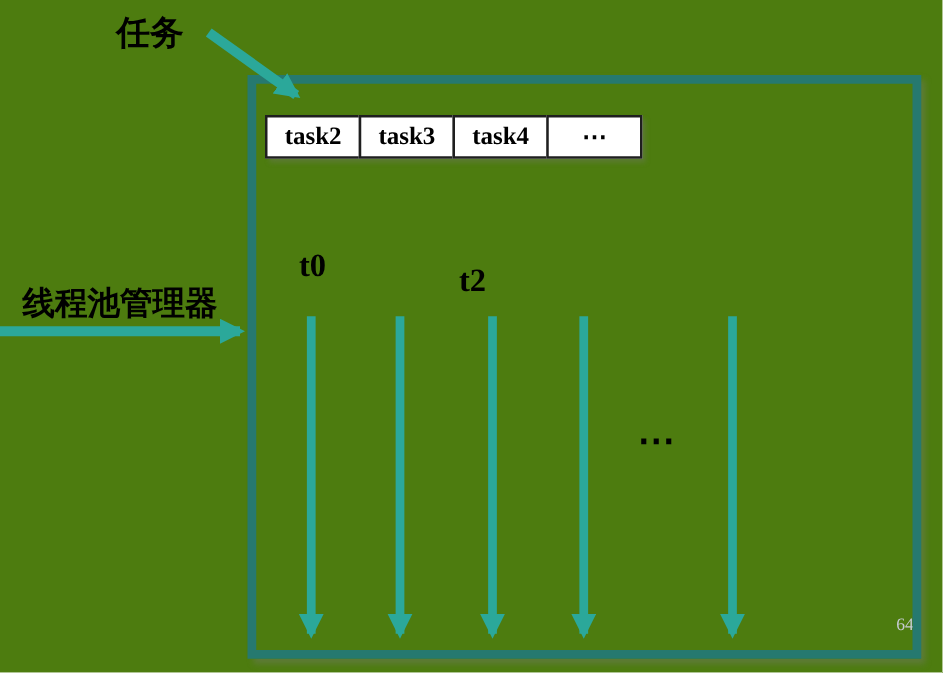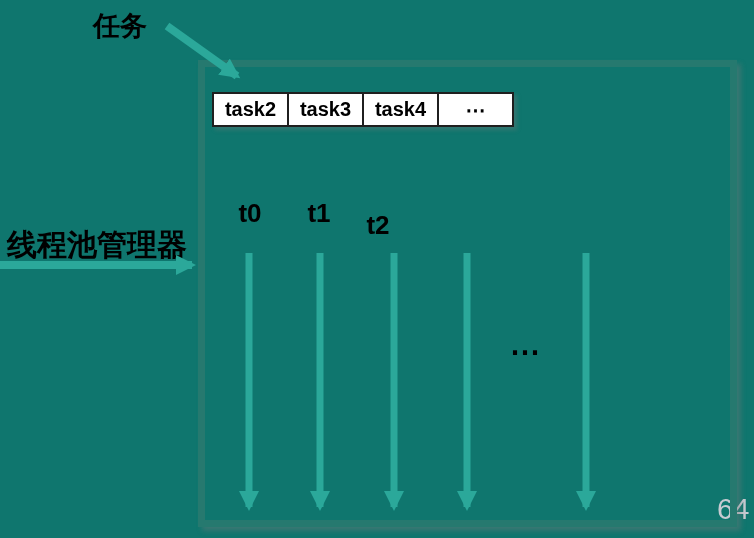--- a/index.html
+++ b/index.html
@@ -1,40 +1,40 @@
 <!DOCTYPE html>
 <html style="--arrow: #2ba89a; --box-border: #26796f; --cell-border: #1f1f1f; --watermark: #c6cbd2;"><head>
 <meta charset="utf-8">
 <style>
   html,body{margin:0;padding:0;background:#ffffff;}
   .canvas{
     position:relative;
     width:754px;height:538px;
-    background:#0f766e;
-    font-family:Liberation Sans, sans-serif;
+    background:#4d7c0f;
+    font-family:Liberation Serif, serif;
     overflow:hidden;
   }
   .label{position:absolute;color:#000;white-space:nowrap;}
   .task-label{left:93px;top:8px;font-size:27px;font-weight:700;}
-  .manager-label{left:7px;top:225px;font-size:30px;font-weight:700;}
+  .manager-label{left:18px;top:225px;font-size:26px;font-weight:700;}
   .worker-label{left:606px;top:342px;font-size:26px;font-weight:600;}
   .mid-ellipsis{left:495px;top:334px;width:60px;text-align:center;font-size:30px;font-weight:700;}
 
   .pool-box{
     position:absolute;left:198px;top:60px;
     width:539px;height:467px;
     box-sizing:border-box;
     border:7px solid var(--box-border,#277a72);
     background:transparent;
     box-shadow:4px 4px 5px rgba(120,120,120,0.40);
     z-index:2;
   }
   .watermark{
     position:absolute;left:717px;top:493px;
-    font-size:29px;font-weight:400;
+    font-size:14px;font-weight:400;
     color:var(--watermark,#c6cbd2);
     z-index:1;
   }
 
   .queue{
     position:absolute;left:212px;top:92px;
     display:flex;
     box-shadow:3px 3px 4px rgba(120,120,120,0.35);
     z-index:3;
   }
@@ -82,21 +82,20 @@
   <div class="pool-box"></div>
 
   <div class="queue">
     <div class="cell">task2</div>
     <div class="cell">task3</div>
     <div class="cell">task4</div>
     <div class="cell">⋯</div>
   </div>
 
   <div class="tlabel t0">t0</div>
-  <div class="tlabel t1">t1</div>
   <div class="tlabel t2">t2</div>
 
   <div class="label mid-ellipsis">⋯</div>
 
 
   <svg class="overlay" viewBox="0 0 754 538" xmlns="http://www.w3.org/2000/svg">
     <defs>
       <marker id="ah" markerUnits="userSpaceOnUse" markerWidth="24" markerHeight="24" refX="16" refY="10" orient="auto">
         <path d="M0 0 L20 10 L0 20 Z"></path>
       </marker>

